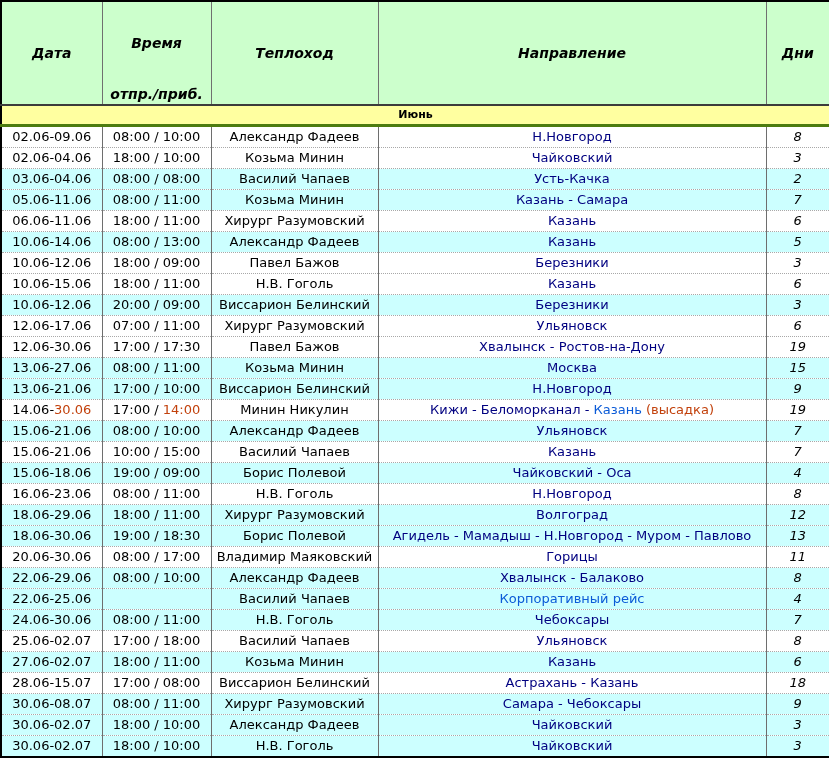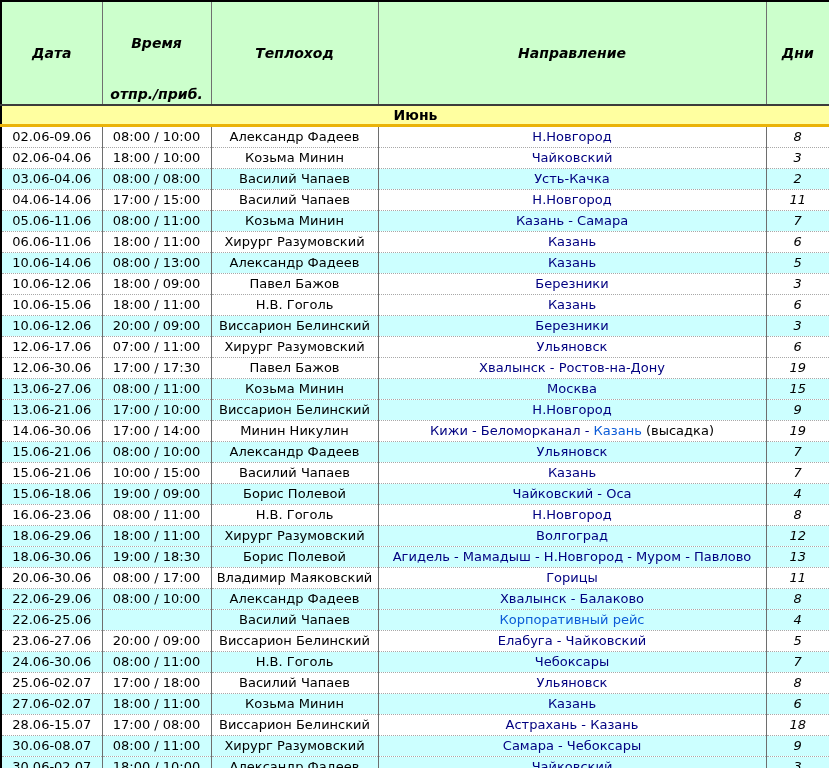--- a/index.html
+++ b/index.html
@@ -4,27 +4,27 @@
 <style>
   html,body{margin:0;padding:0;background:#ffffff;}
   body{font-family:"DejaVu Sans",sans-serif;width:829px;}
   table{border-collapse:collapse;table-layout:fixed;width:829px;border:2px solid #000;}
   th{background:#ccffcc;font-weight:bold;font-style:italic;font-size:14px;color:#000;
      border-left:1px solid #707070;border-right:1px solid #707070;border-bottom:2px solid #3c3c3c;
      height:42px;vertical-align:middle;text-align:center;padding:0 2px;}
   td{font-size:13px;text-align:center;vertical-align:middle;height:20px;padding:0 2px;
      border-left:1px solid #6e6e6e;border-right:1px solid #6e6e6e;border-top:1px dotted #a8a8a8;
      white-space:nowrap;overflow:hidden;color:#000;}
-  tr.section-row td{background:#ffffa0;font-weight:bold;font-size:14px;font-style:normal;
-     border:none;border-top:1px solid #6e6e6e;border-bottom:3px solid #eab308;height:18px;}
+  tr.section-row td{background:#ffffa0;font-weight:bold;font-size:11px;font-style:normal;
+     border:none;border-top:1px solid #6e6e6e;border-bottom:3px solid #4d7c0f;height:18px;}
   tr.row-cyan td{background:#ccffff;}
   tr.row-white td{background:#ffffff;}
   td.cell-direction{color:#000080;}
   td.cell-days{font-style:italic;}
-  .c-red{color:#000000;}
+  .c-red{color:#c2410c;}
   .c-blue{color:#0b5bd7;}
   .hdr-line{line-height:1.35;margin-top:32px;}
 </style>
 </head>
 <body>
 
 <table>
   <colgroup>
     <col style="width:101px">
     <col style="width:109px">
@@ -62,27 +62,20 @@
         <td class="cell-direction">Чайковский</td>
         <td class="cell-days">3</td>
       </tr>
       <tr class="row-cyan">
         <td class="cell-date">03.06-04.06</td>
         <td class="cell-time">08:00 / 08:00</td>
         <td class="cell-ship">Василий Чапаев</td>
         <td class="cell-direction">Усть-Качка</td>
         <td class="cell-days">2</td>
       </tr>
-      <tr class="row-white">
-        <td class="cell-date">04.06-14.06</td>
-        <td class="cell-time">17:00 / 15:00</td>
-        <td class="cell-ship">Василий Чапаев</td>
-        <td class="cell-direction">Н.Новгород</td>
-        <td class="cell-days">11</td>
-      </tr>
       <tr class="row-cyan">
         <td class="cell-date">05.06-11.06</td>
         <td class="cell-time">08:00 / 11:00</td>
         <td class="cell-ship">Козьма Минин</td>
         <td class="cell-direction">Казань - Самара</td>
         <td class="cell-days">7</td>
       </tr>
       <tr class="row-white">
         <td class="cell-date">06.06-11.06</td>
         <td class="cell-time">18:00 / 11:00</td>
@@ -209,27 +202,20 @@
         <td class="cell-direction">Хвалынск - Балаково</td>
         <td class="cell-days">8</td>
       </tr>
       <tr class="row-cyan">
         <td class="cell-date">22.06-25.06</td>
         <td class="cell-time"></td>
         <td class="cell-ship">Василий Чапаев</td>
         <td class="cell-direction"><span class="c-blue">Корпоративный рейс</span></td>
         <td class="cell-days">4</td>
       </tr>
-      <tr class="row-white">
-        <td class="cell-date">23.06-27.06</td>
-        <td class="cell-time">20:00 / 09:00</td>
-        <td class="cell-ship">Виссарион Белинский</td>
-        <td class="cell-direction">Елабуга - Чайковский</td>
-        <td class="cell-days">5</td>
-      </tr>
       <tr class="row-cyan">
         <td class="cell-date">24.06-30.06</td>
         <td class="cell-time">08:00 / 11:00</td>
         <td class="cell-ship">Н.В. Гоголь</td>
         <td class="cell-direction">Чебоксары</td>
         <td class="cell-days">7</td>
       </tr>
       <tr class="row-white">
         <td class="cell-date">25.06-02.07</td>
         <td class="cell-time">17:00 / 18:00</td>

